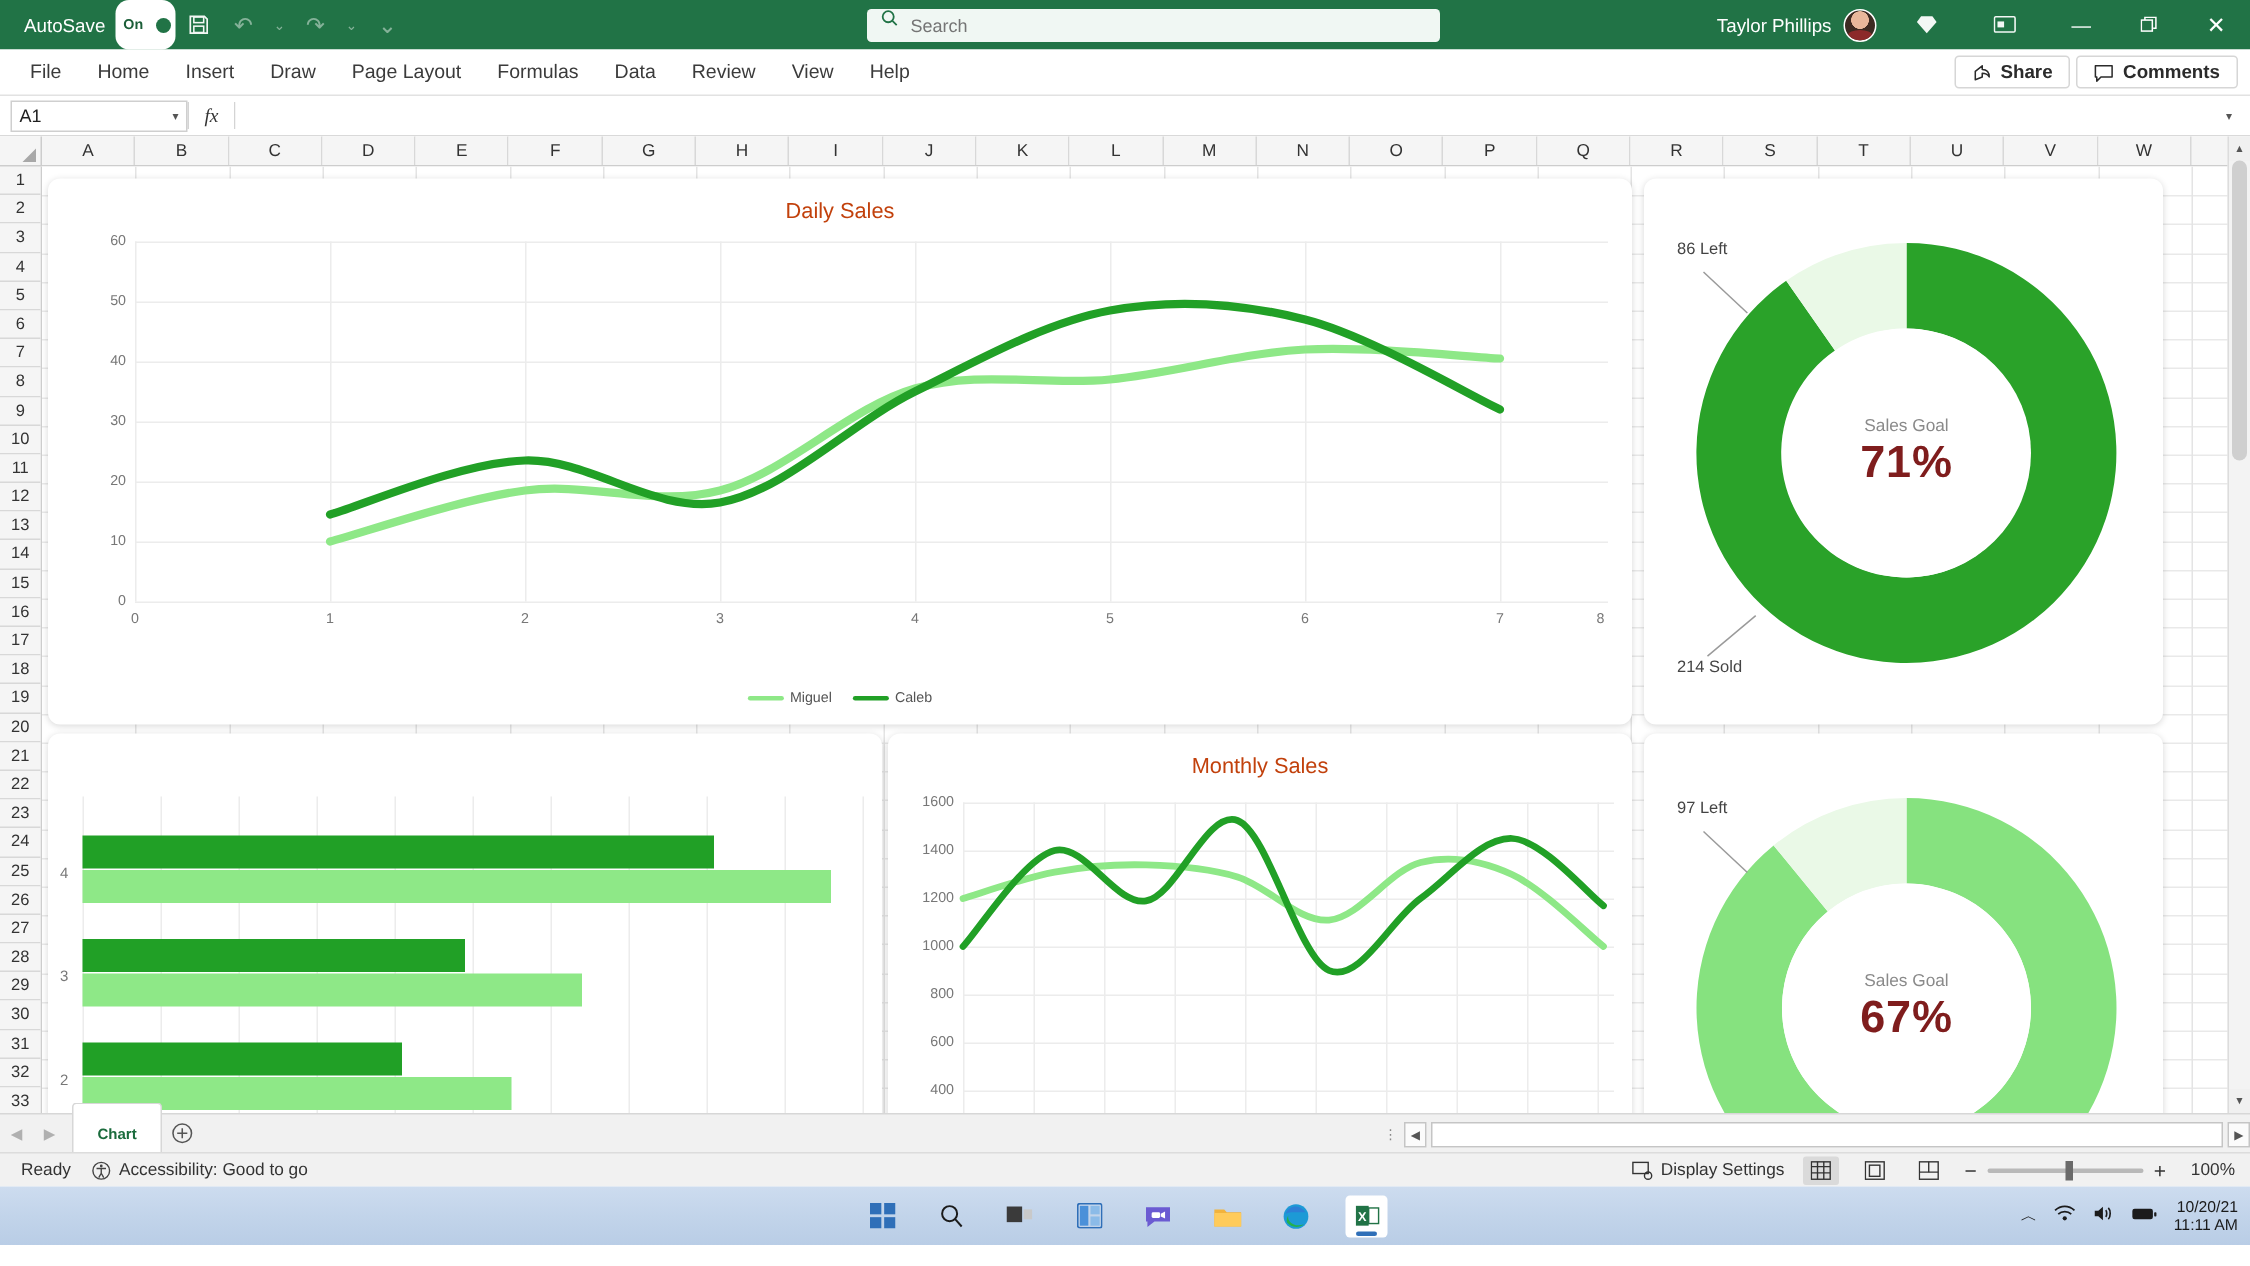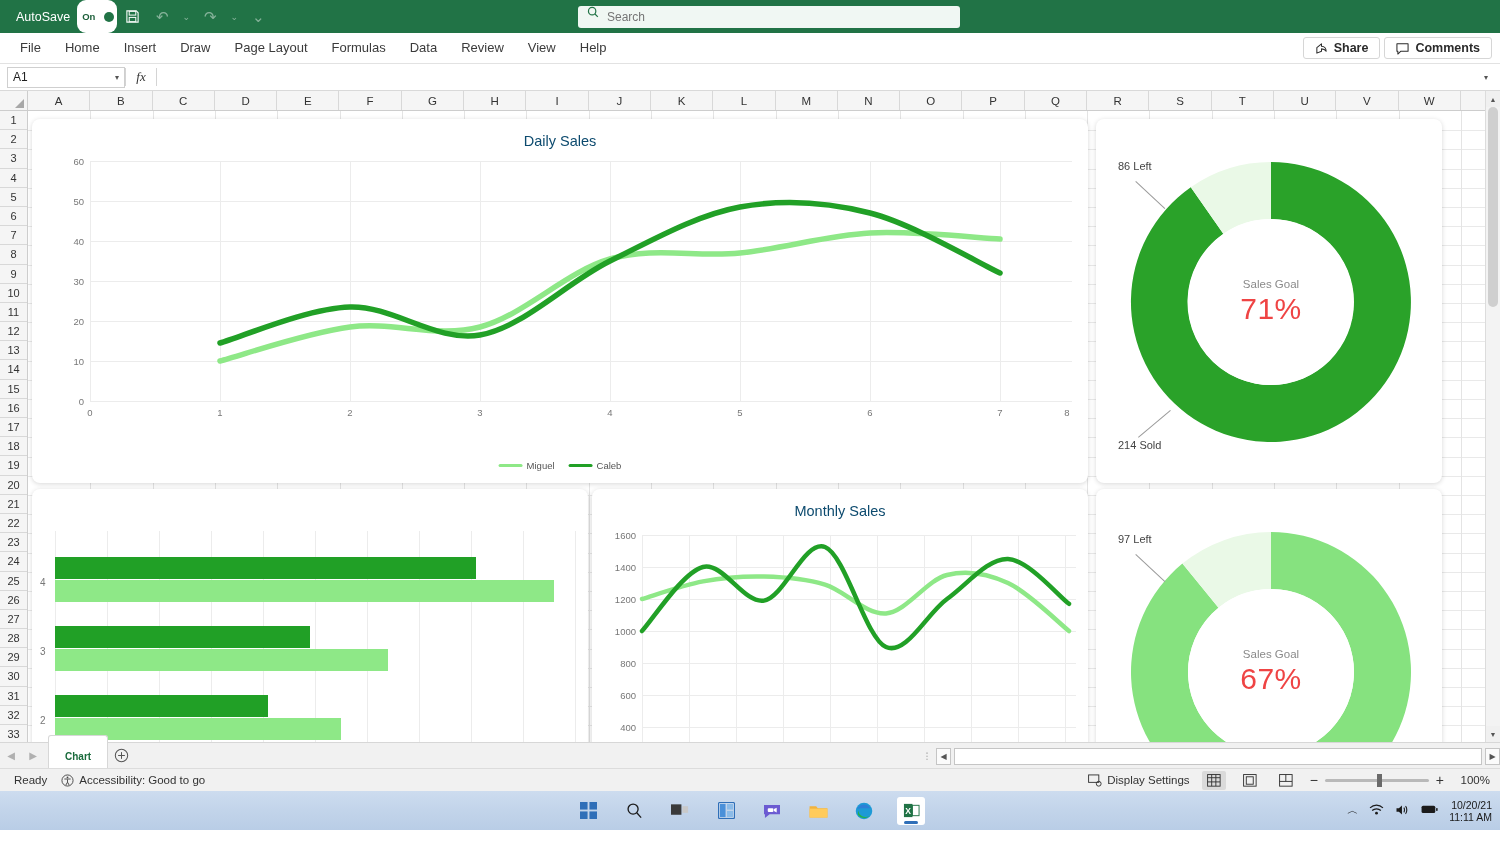--- a/index.html
+++ b/index.html
@@ -134,21 +134,21 @@
   .cells { flex: 1; position: relative; background: #fff; overflow: hidden; }
   .gline-v { position: absolute; top: 0; bottom: 0; width: 1px; background: #e4e4e4; }
   .gline-h { position: absolute; left: 0; right: 0; height: 1px; background: #e9e9e9; }
 
   
   .card {
     position: absolute; background: #fff; border-radius: 8px;
     box-shadow: 0 1px 5px rgba(0,0,0,.16); overflow: hidden;
   }
   .card-title {
-    text-align: center; font-size: 14.5px; color: #0c4a6e;
+    text-align: center; font-size: 14.5px; color: #c2410c;
     padding-top: 14px; font-weight: 400;
   }
   .plot { position: relative; }
   .tick { position: absolute; font-size: 9.5px; color: #777; }
   .tick.y { right: 0; transform: translateY(-50%); text-align: right; }
   .tick.x { transform: translateX(-50%); }
   .grid-h { position: absolute; height: 1px; background: #ececec; }
   .grid-v { position: absolute; width: 1px; background: #ececec; }
   .legend {
     position: absolute; display: flex; gap: 14px; align-items: center;
@@ -158,21 +158,21 @@
   .swatch { width: 24px; height: 3.5px; border-radius: 2px; }
 
   
   .donut-wrap { position: relative; }
   .donut-hole {
     position: absolute; border-radius: 50%; background: #fff;
     display: flex; flex-direction: column; align-items: center;
     justify-content: center;
   }
   .donut-hole .lbl { font-size: 11.5px; color: #8a8a8a; margin-bottom: 2px; }
-  .donut-hole .val { font-size: 30px; color: #ef4444; font-weight: 400; letter-spacing: .5px; }
+  .donut-hole .val { font-size: 30px; color: #7f1d1d; font-weight: 700; letter-spacing: .5px; }
   .callout { position: absolute; font-size: 11px; color: #444; white-space: nowrap; }
   .leader { position: absolute; height: 1px; background: #9a9a9a; transform-origin: 0 0; }
 
   
   .bar { position: absolute; }
 
   
   .sheetbar {
     height: 26px; background: #f1f1f1; display: flex; align-items: center;
     border-top: 1px solid #d7d7d7; position: relative;
@@ -281,20 +281,43 @@
     <div class="searchbox">
       <span class="mag">
         <svg width="12" height="12" viewBox="0 0 14 14">
             <circle cx="6" cy="6" r="4.3" fill="none" stroke="#217346" stroke-width="1.4"></circle>
             <line x1="9.3" y1="9.3" x2="12.6" y2="12.6" stroke="#217346" stroke-width="1.4"></line>
           </svg>
       </span>
       <input class="finput" style="flex: 1 1 0%; border: none; background: transparent; font-size: 12px; padding: 0px;" placeholder="Search">
     </div>
 
+    <div class="right-cluster">
+      <span class="username">Taylor Phillips</span>
+      <span class="avatar"></span>
+      <span class="tb-icon" style="margin-left:18px">
+        <svg width="15" height="15" viewBox="0 0 16 16">
+            <path d="M4 2h8l3 4-7 8-7-8 3-4z" fill="#fff"></path>
+          </svg>
+      </span>
+      <span class="tb-icon" style="margin-left:22px">
+        <svg width="15" height="13" viewBox="0 0 17 14">
+            <rect x="0.7" y="1" width="15.6" height="11.5" rx="1" fill="none" stroke="#fff" stroke-width="1.2"></rect>
+            <rect x="3" y="4.5" width="5" height="4.5" fill="#fff"></rect>
+          </svg>
+      </span>
+      <span class="wbtn" style="margin-left:14px">—</span>
+      <span class="wbtn">
+        <svg width="11" height="11" viewBox="0 0 12 12">
+            <rect x="0.6" y="2.6" width="8" height="8" fill="none" stroke="#fff" stroke-width="1.1"></rect>
+            <path d="M3.2 2.6V0.6h8v8h-2" fill="none" stroke="#fff" stroke-width="1.1"></path>
+          </svg>
+      </span>
+      <span class="wbtn close">✕</span>
+    </div>
   </div>
 
   <div class="ribbon">
     <div class="rtab">File</div>
     <div class="rtab">Home</div>
     <div class="rtab">Insert</div>
     <div class="rtab">Draw</div>
     <div class="rtab">Page Layout</div>
     <div class="rtab">Formulas</div>
     <div class="rtab">Data</div>

